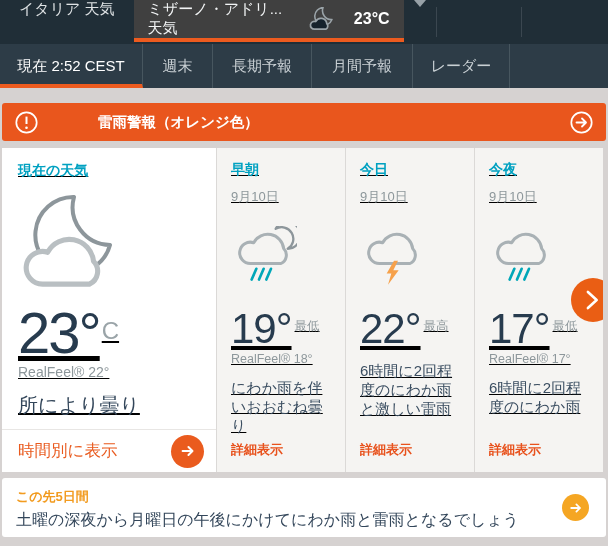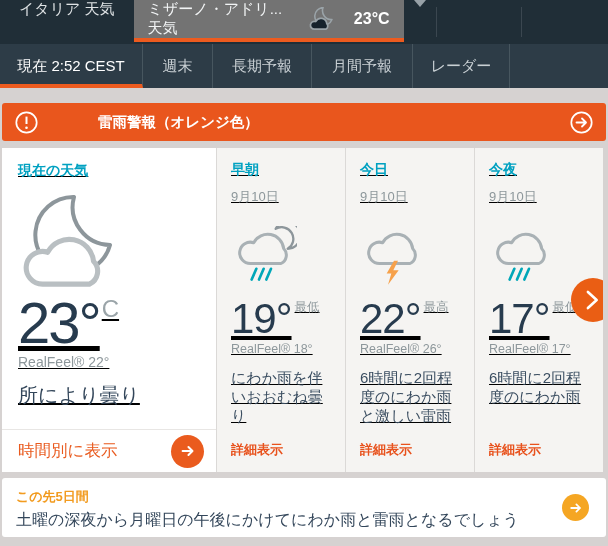--- a/index.html
+++ b/index.html
@@ -2,21 +2,21 @@
 <html><head>
 <meta charset="utf-8">
 <style>
   * { box-sizing: border-box; margin: 0; padding: 0; }
   html,body { width:608px; height:546px; overflow:hidden; }
   body { font-family:"Liberation Sans", sans-serif; background:#d6d2d1; position:relative; }
 
   
   .hdr { height:44px; background:#202e37; display:flex; align-items:flex-start; }
   .hdr-country { display:flex; align-items:center; padding:0 19px; color:#dfe3e5; font-size:15px; cursor:pointer; }
-  .loc-tab { display:flex; align-items:center; gap:20px; padding:0 14px; width:270px; background:#737373;
+  .loc-tab { display:flex; align-items:center; gap:20px; padding:0 14px; width:270px; background:#404040;
              border-bottom:4px solid #ed5b1f; color:#f2f4f5; font-size:15px; cursor:pointer; }
   .loc-temp { font-weight:bold; font-size:16px; color:#ffffff; }
   .chev-btn { width:32px; display:flex; align-items:center; justify-content:center; cursor:pointer; }
   .hdr-sep { width:1px; background:#3b4750; height:30px; align-self:center; }
   .hdr-spacer { width:84px; }
 
   
   .tabbar { height:44px; background:#2d3c47; display:flex; }
   .tab { display:flex; align-items:center; justify-content:center; color:#c9d0d4; font-size:15px;
          border-right:1px solid #47565f; cursor:pointer; }
@@ -27,21 +27,21 @@
   .banner { margin:15px 2px 7px 2px; height:38px; background:#e9561d; border-radius:3px;
             display:flex; align-items:center; padding:0 13px; cursor:pointer;gap:48px; }
   .banner-text { color:#fff; font-weight:bold; font-size:14.5px; margin-left:12px; }
   .banner-arrow { margin-left:auto; display:flex; }
 
   
   .panels { margin:0 5px 0 2px; height:324px; display:flex; position:relative; overflow:hidden;text-decoration:underline; }
   .cur-card { width:214px; background:#ffffff; padding:14px 14px 0 16px; position:relative; }
   .card-title { color:#00a1c1; font-weight:bold; font-size:14px; }
   .cur-icon { margin:14px 0 0 2px; }
-  .temp-row { display:flex; align-items:flex-start; margin-top:3px; }
+  .temp-row { display:flex; align-items:center; margin-top:13px; }
   .cur-temp { font-size:58px; line-height:0.95; color:#273b4e; letter-spacing:-2px; }
   .cur-unit { font-size:24px; color:#9aa4a8; margin:0 0 3px 2px; }
   .realfeel { color:#8d979b; font-size:14px; margin-top:4px; }
   .cur-phrase { color:#33465a; font-size:20px; margin-top:12px; }
   .cur-footer { position:absolute; left:0; right:0; bottom:0; height:43px; border-top:1px solid #e8e6e4;
                 display:flex; align-items:center; justify-content:space-between; padding:0 12px 0 16px; cursor:pointer; }
   .cur-footer-link { color:#e95a1e; font-size:16.5px; }
   .circle-btn { width:33px; height:33px; border-radius:50%; background:#ea5b1e; display:flex;
                 align-items:center; justify-content:center; cursor:pointer; }
 
@@ -188,21 +188,20 @@
     <div class="fc-icon">
       <svg width="64" height="67" viewBox="0 0 96 100">
         <path d="M72 56 H26 a16 16 0 1 1 5 -31.2 a24 24 0 0 1 45 8.7 a14 14 0 0 1 -4 22.5 z" fill="#f5f4f2" stroke="#a9b1b5" stroke-width="4.5" stroke-linejoin="round"></path>
         <path d="M48 52 L37 71 L44 71 L39 88 L55 66 L47 66 L54 52 Z" fill="#f6a14b"></path>
       </svg>
     </div>
     <div class="temp-row">
       <span class="fc-temp">22°</span>
       <span class="fc-qual">最高</span>
     </div>
-    <div class="fc-realfeel">RealFeel® 26°</div>
     <div class="fc-phrase">6時間に2回程度のにわか雨と激しい雷雨</div>
     <div class="fc-link">詳細表示</div>
   </div>
 
   <div class="fc-card">
     <div class="card-title">今夜</div>
     <div class="fc-date">9月10日</div>
     <div class="fc-icon">
       <svg width="64" height="67" viewBox="0 0 96 100">
         <path d="M72 56 H26 a16 16 0 1 1 5 -31.2 a24 24 0 0 1 45 8.7 a14 14 0 0 1 -4 22.5 z" fill="#f5f4f2" stroke="#a9b1b5" stroke-width="4.5" stroke-linejoin="round"></path>

